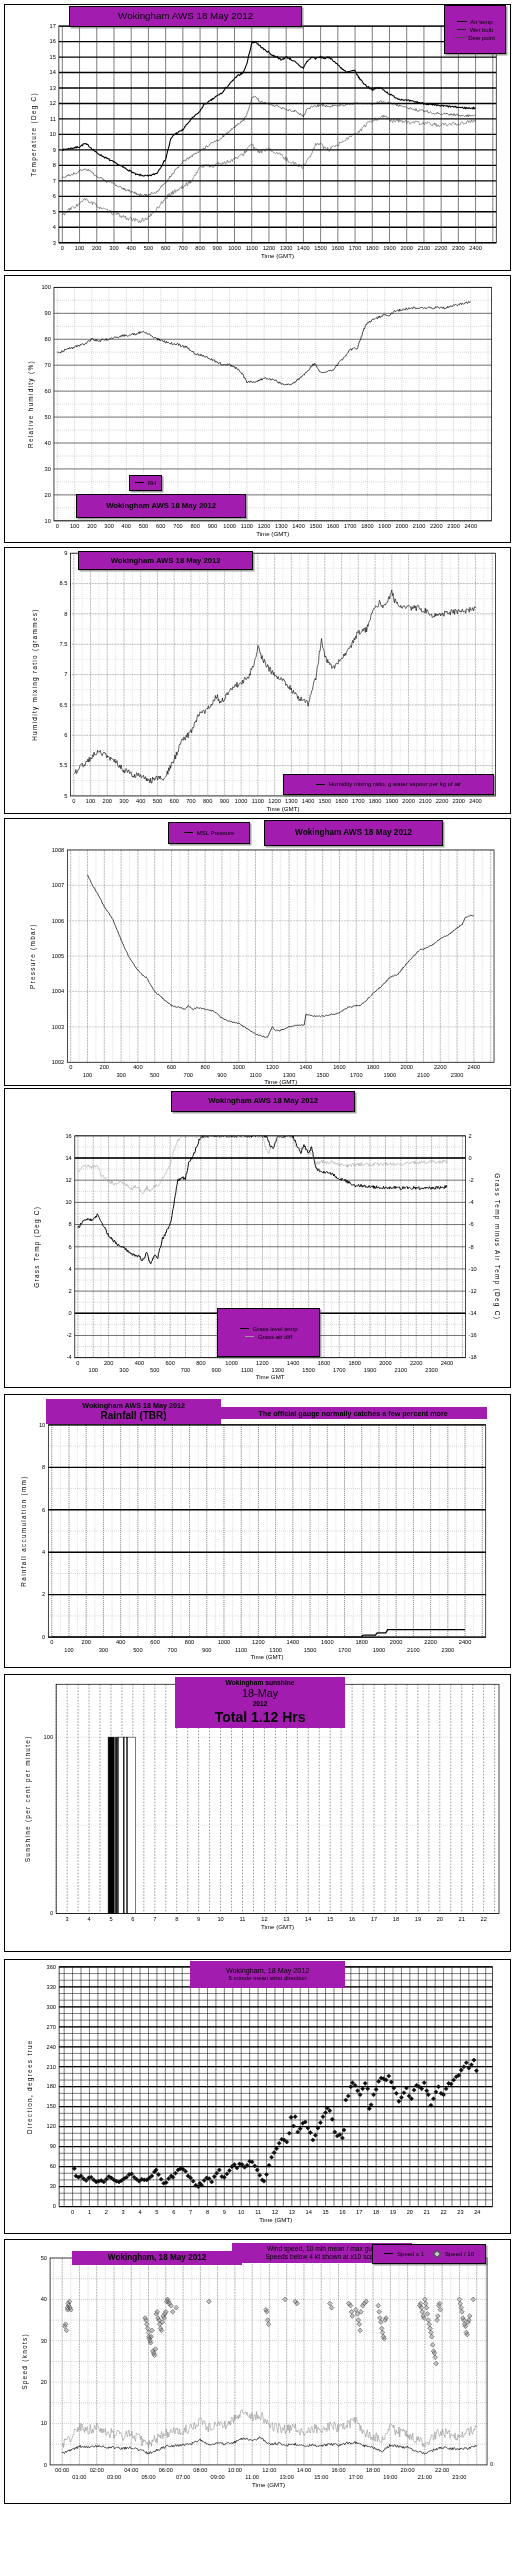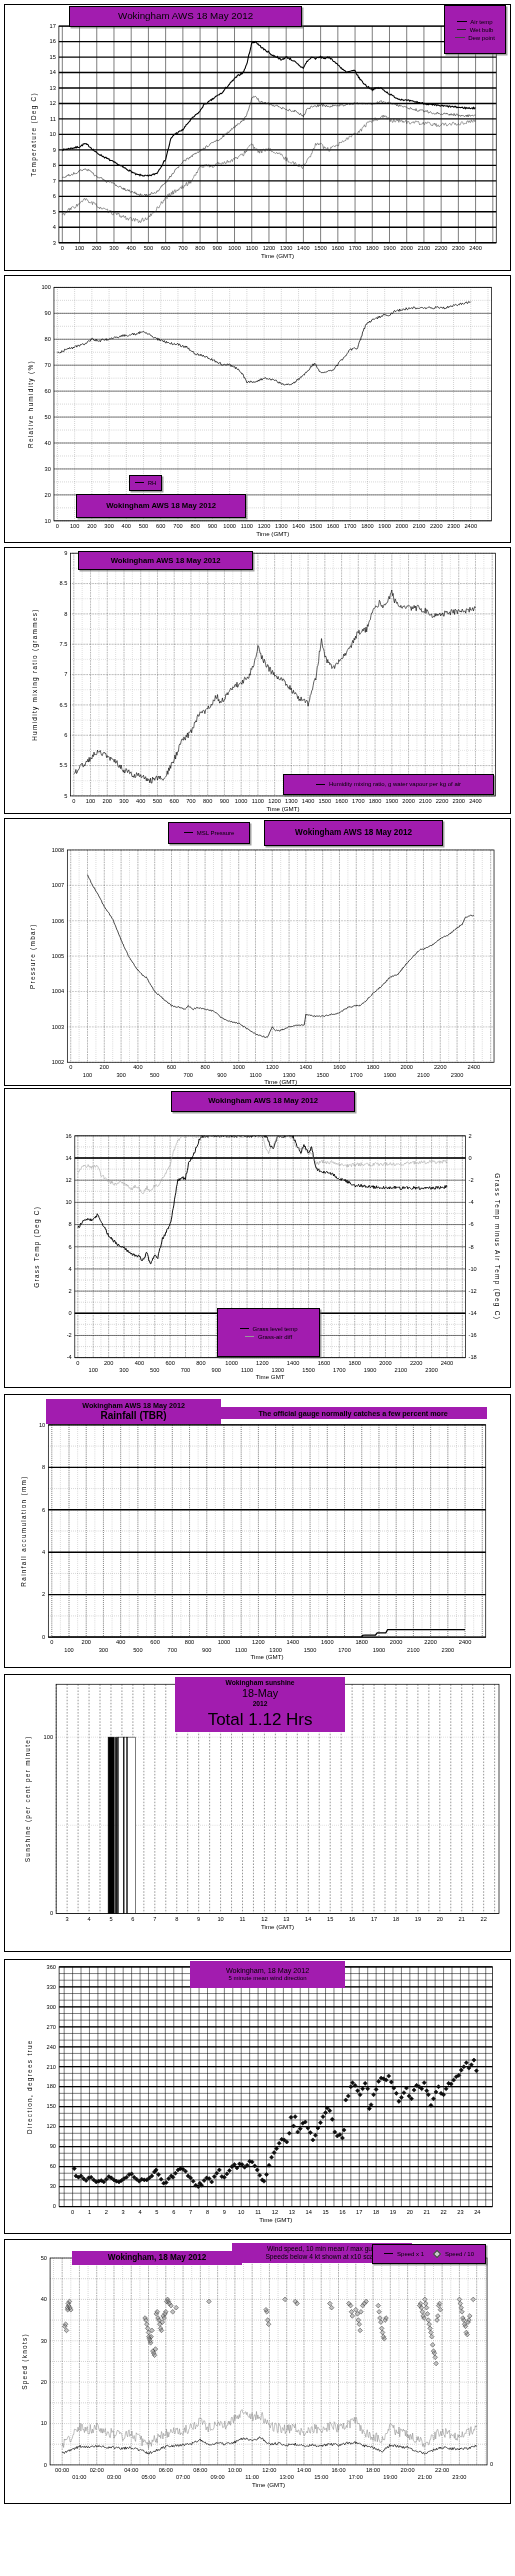--- a/index.html
+++ b/index.html
@@ -958,21 +958,21 @@
         <rect x="230.12871287128712" y="120.69230769230768" width="1.2" height="342.3076923076923" fill="#000" stroke="#000" stroke-width="1"></rect>
         <rect x="230.98019801980197" y="120.69230769230768" width="5.108910891089124" height="342.3076923076923" fill="#fff" stroke="#000" stroke-width="1"></rect>
         <rect x="236.51485148514854" y="120.69230769230768" width="1.2" height="342.3076923076923" fill="#000" stroke="#000" stroke-width="1"></rect>
         <rect x="237.36633663366337" y="120.69230769230768" width="15.752475247524757" height="342.3076923076923" fill="#fff" stroke="#000" stroke-width="1"></rect>
         <polyline points="99.0,463.0 959.0,463.0" fill="none" stroke="#000" stroke-width="2" clip-path="url(#clip6)"></polyline>
       </svg>
       <div class="box" style="left: 170px; top: 2.1px; width: 170px; padding: 1.5px; display: flex; flex-direction: column; justify-content: space-between; align-items: center;">
         <div class="ln" style="font-size: 6.7px; font-weight: bold;">Wokingham sunshine</div>
         <div class="ln" style="font-size: 10.8px; font-weight: normal;">18-May</div>
         <div class="ln" style="font-size: 6.7px; font-weight: bold;">2012</div>
-        <div class="ln" style="font-size: 17px; font-weight: normal;">Total 1.12 Hrs</div>
+        <div class="ln" style="font-size: 14px; font-weight: bold;">Total 1.12 Hrs</div>
       </div>
     </div>
     <div class="panel" style="left: 4.1px; top: 1959px; width: 507px; height: 275px;">
       <svg width="505" height="273" viewBox="0 0 980 529">
         <defs>
           <clipPath id="clip7">
             <rect x="105" y="13" width="841" height="465"></rect>
           </clipPath>
         </defs>
         <line stroke="#000" stroke-width="1" x1="114.8171206225681" x2="114.8171206225681" y1="13" y2="478"></line>

